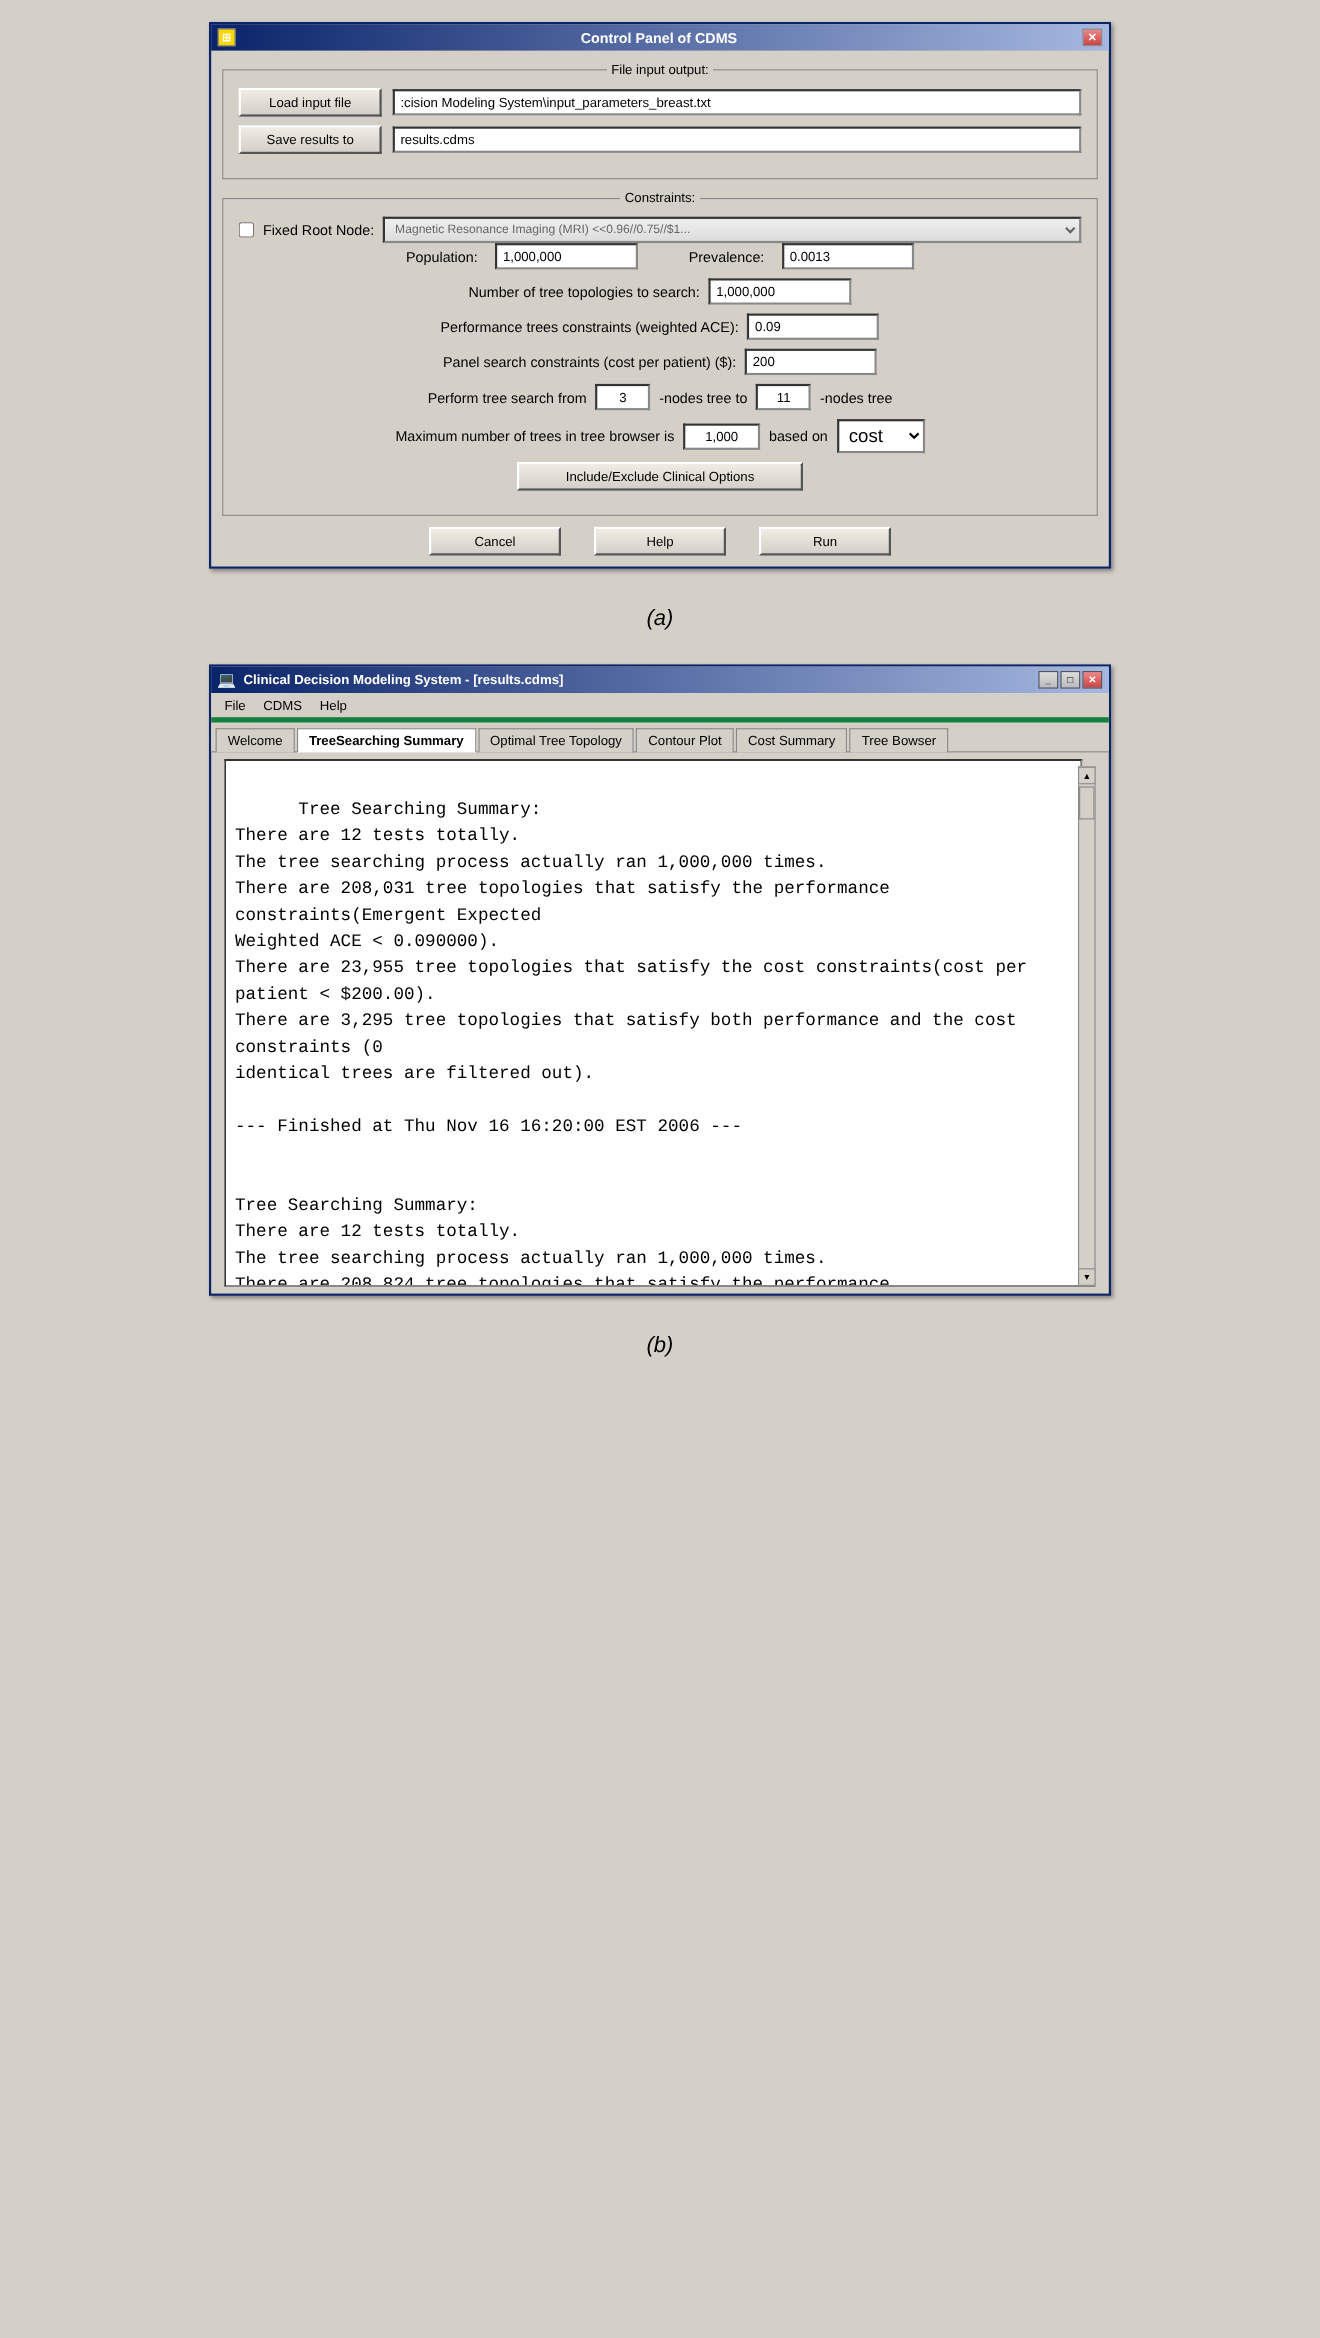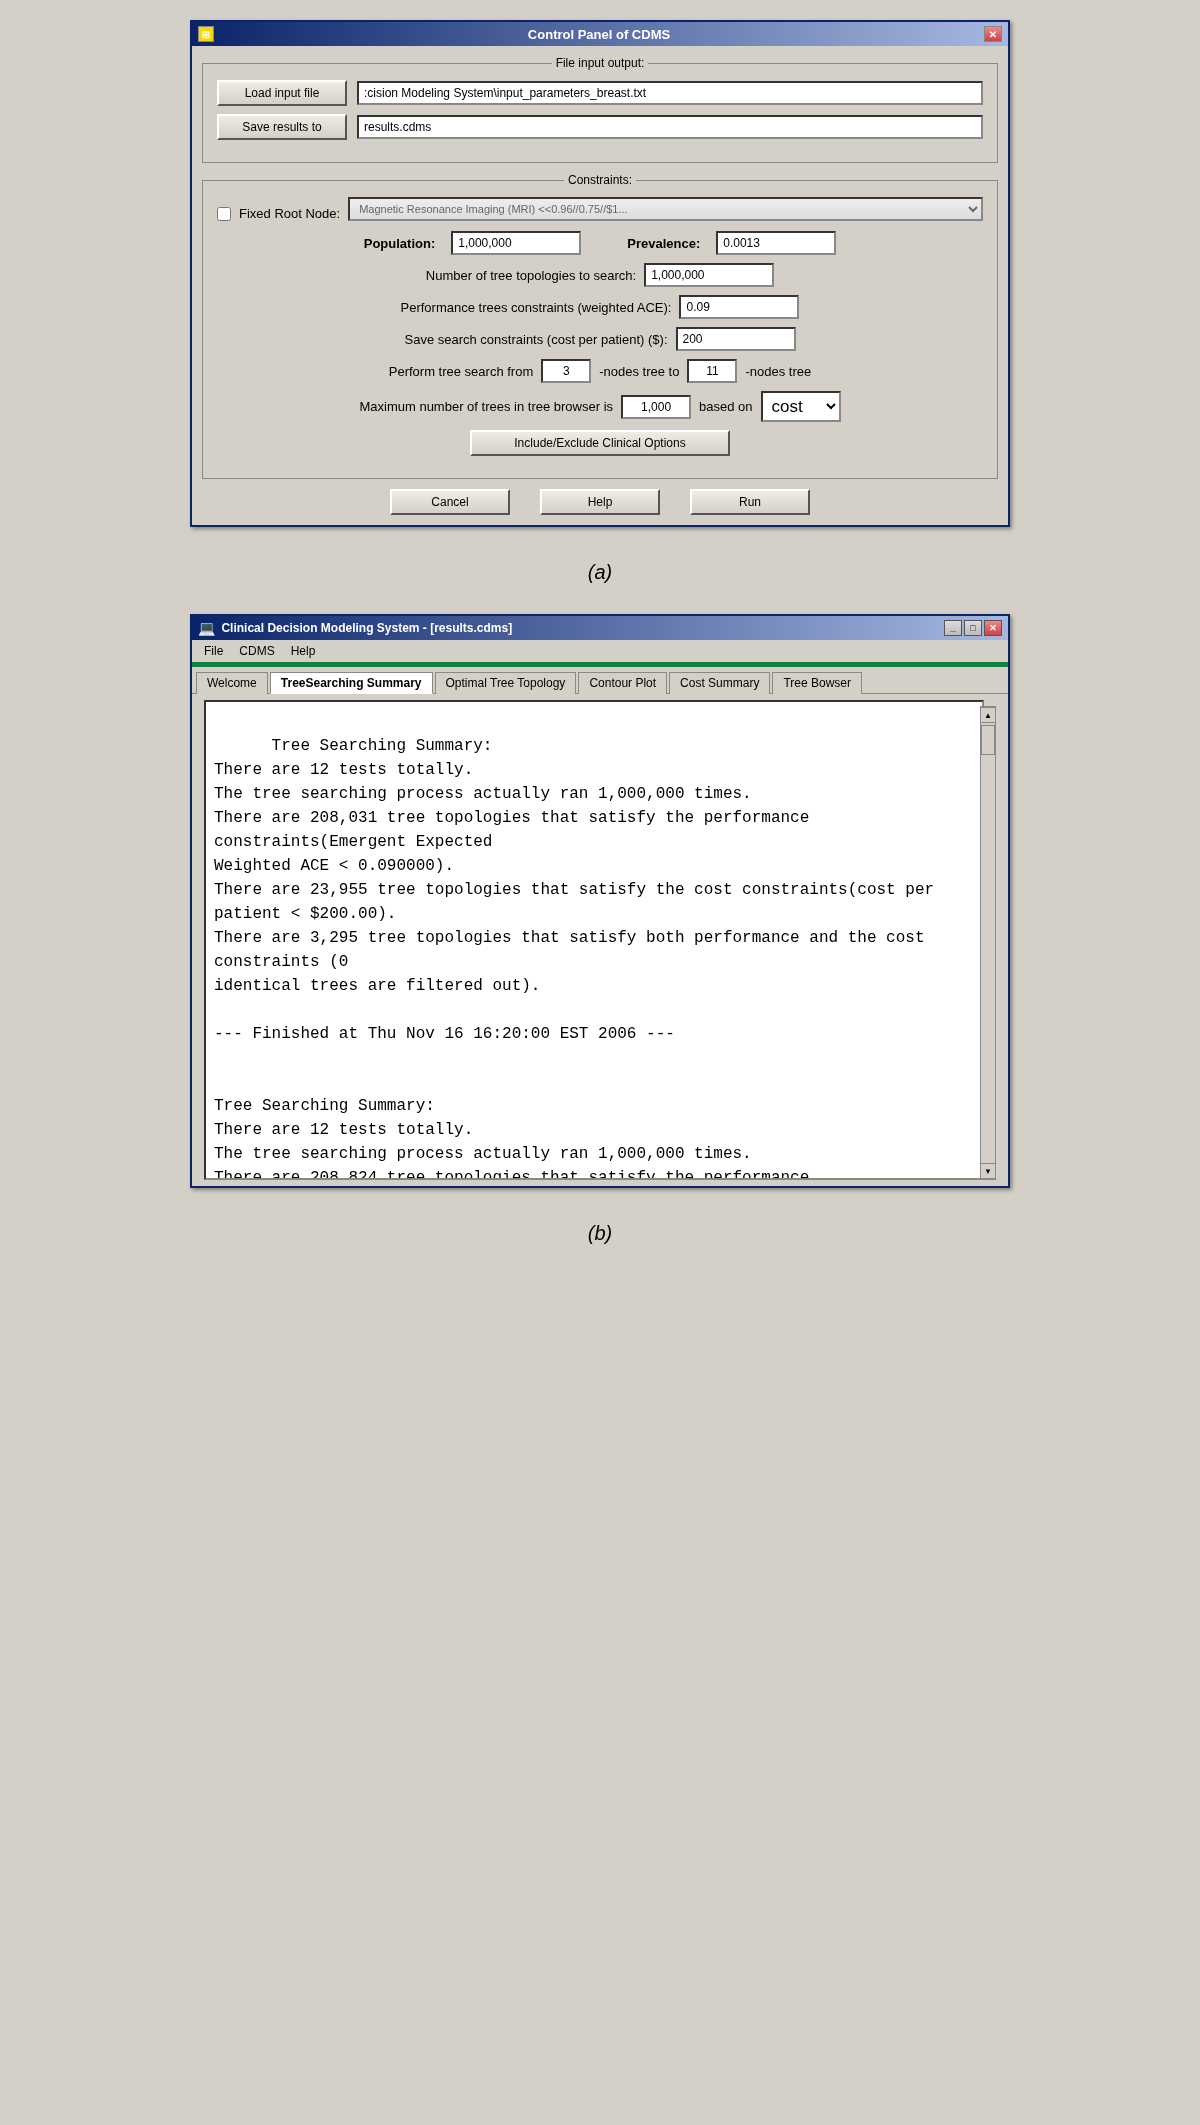--- a/index.html
+++ b/index.html
@@ -122,23 +122,22 @@
     .file-row .btn {
       min-width: 130px;
     }
 
     .file-row .txt-input {
       flex: 1;
     }
 
     .fixed-root-row {
       display: flex;
-      align-items: flex-end;
+      align-items: center;
       gap: 8px;
-      margin-bottom: 10px;
     }
 
     .checkbox-input {
       width: 14px;
       height: 14px;
     }
 
     .fixed-root-dropdown {
       flex: 1;
       background: linear-gradient(to bottom, #eee, #ddd);
@@ -150,21 +149,20 @@
 
     .two-col-row {
       display: flex;
       align-items: center;
       gap: 16px;
       margin-bottom: 8px;
       justify-content: center;
     }
 
     .two-col-row .lbl {
-      font-weight: bold;
     }
 
     .center-row {
       display: flex;
       align-items: center;
       justify-content: center;
       gap: 8px;
       margin-bottom: 8px;
     }
 
@@ -411,21 +409,21 @@
         <span class="lbl">Number of tree topologies to search:</span>
         <input class="txt-input" style="width: 130px;" value="1,000,000">
       </div>
 
       <div class="center-row">
         <span class="lbl">Performance trees constraints (weighted ACE):</span>
         <input class="txt-input" style="width: 120px;" value="0.09">
       </div>
 
       <div class="center-row">
-        <span class="lbl">Save search constraints (cost per patient) ($):</span>
+        <span class="lbl">Panel search constraints (cost per patient) ($):</span>
         <input class="txt-input" style="width: 120px;" value="200">
       </div>
 
       <div class="nodes-row">
         <span>Perform tree search from</span>
         <input class="txt-input" style="width: 50px; text-align: center;" value="3">
         <span>-nodes tree to</span>
         <input class="txt-input" style="width: 50px; text-align: center;" value="11">
         <span>-nodes tree</span>
       </div>

